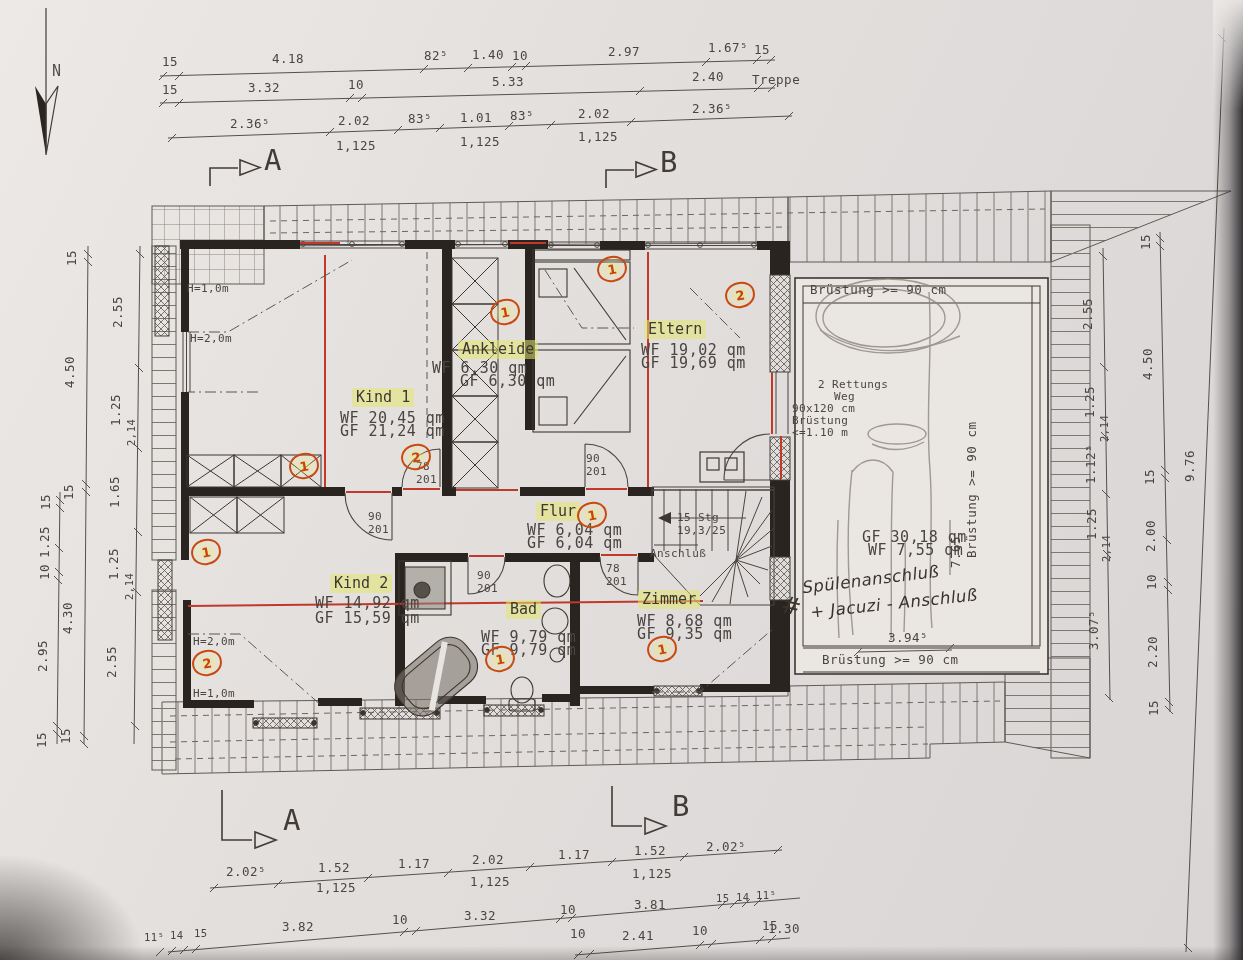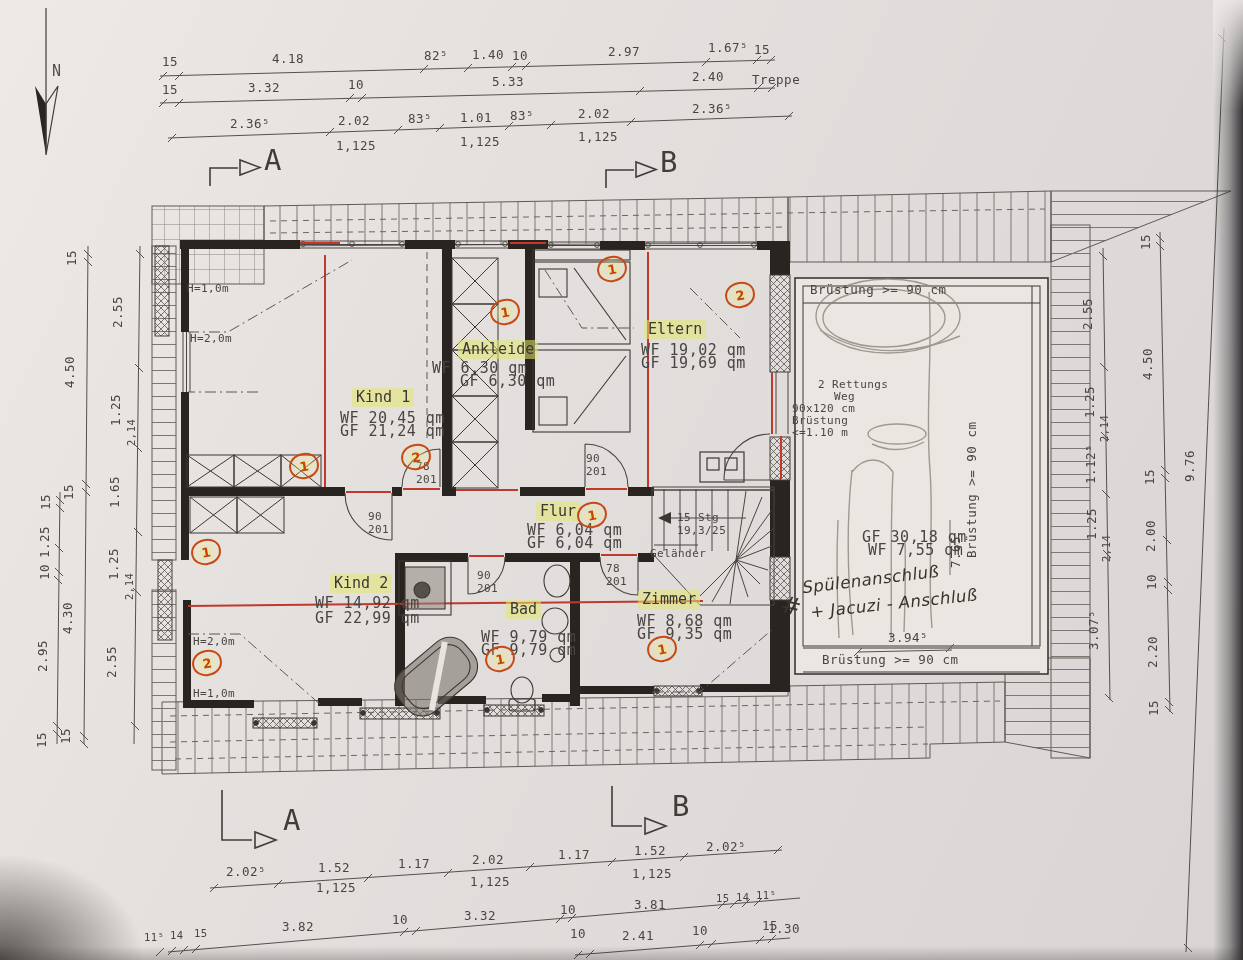--- a/index.html
+++ b/index.html
@@ -429,36 +429,36 @@
 <span class="room-qm" style="left:340px;top:411px">WF 20,45 qm</span>
 <span class="room-qm" style="left:340px;top:424px">GF 21,24 qm</span>
 <span class="room-name" style="left:458px;top:340px">Ankleide</span>
 <span class="room-qm" style="left:432px;top:361px">WF 6,30 qm</span>
 <span class="room-qm" style="left:460px;top:374px">GF 6,30 qm</span>
 <span class="room-name" style="left:644px;top:320px">Eltern</span>
 <span class="room-qm" style="left:641px;top:343px">WF 19,02 qm</span>
 <span class="room-qm" style="left:641px;top:356px">GF 19,69 qm</span>
 <span class="room-name" style="left:330px;top:574px">Kind 2</span>
 <span class="room-qm" style="left:315px;top:596px">WF 14,92 qm</span>
-<span class="room-qm" style="left:315px;top:611px">GF 22,99 qm</span>
+<span class="room-qm" style="left:315px;top:611px">GF 15,59 qm</span>
 <span class="room-name" style="left:536px;top:502px">Flur</span>
 <span class="room-qm" style="left:527px;top:523px">WF 6,04 qm</span>
 <span class="room-qm" style="left:527px;top:536px">GF 6,04 qm</span>
 <span class="room-name" style="left:506px;top:600px">Bad</span>
 <span class="room-qm" style="left:481px;top:630px">WF 9,79 qm</span>
 <span class="room-qm" style="left:481px;top:643px">GF 9,79 qm</span>
 <span class="room-name" style="left:638px;top:590px">Zimmer</span>
 <span class="room-qm" style="left:637px;top:614px">WF 8,68 qm</span>
 <span class="room-qm" style="left:637px;top:627px">GF 9,35 qm</span>
 <span class="room-qm" style="left:868px;top:543px">WF 7,55 qm</span>
 <span class="room-qm" style="left:862px;top:530px">GF 30,18 qm</span>
 
 <span class="note" style="left:677px;top:512px">15 Stg</span>
 <span class="note" style="left:677px;top:525px">19,3/25</span>
-<span class="note" style="left:650px;top:548px">Geländer</span>
+<span class="note" style="left:650px;top:548px">Anschluß</span>
 
 <span class="note" style="left:416px;top:461px">78</span>
 <span class="note" style="left:416px;top:474px">201</span>
 <span class="note" style="left:586px;top:453px">90</span>
 <span class="note" style="left:586px;top:466px">201</span>
 <span class="note" style="left:368px;top:511px">90</span>
 <span class="note" style="left:368px;top:524px">201</span>
 <span class="note" style="left:477px;top:570px">90</span>
 <span class="note" style="left:477px;top:583px">201</span>
 <span class="note" style="left:606px;top:563px">78</span>

